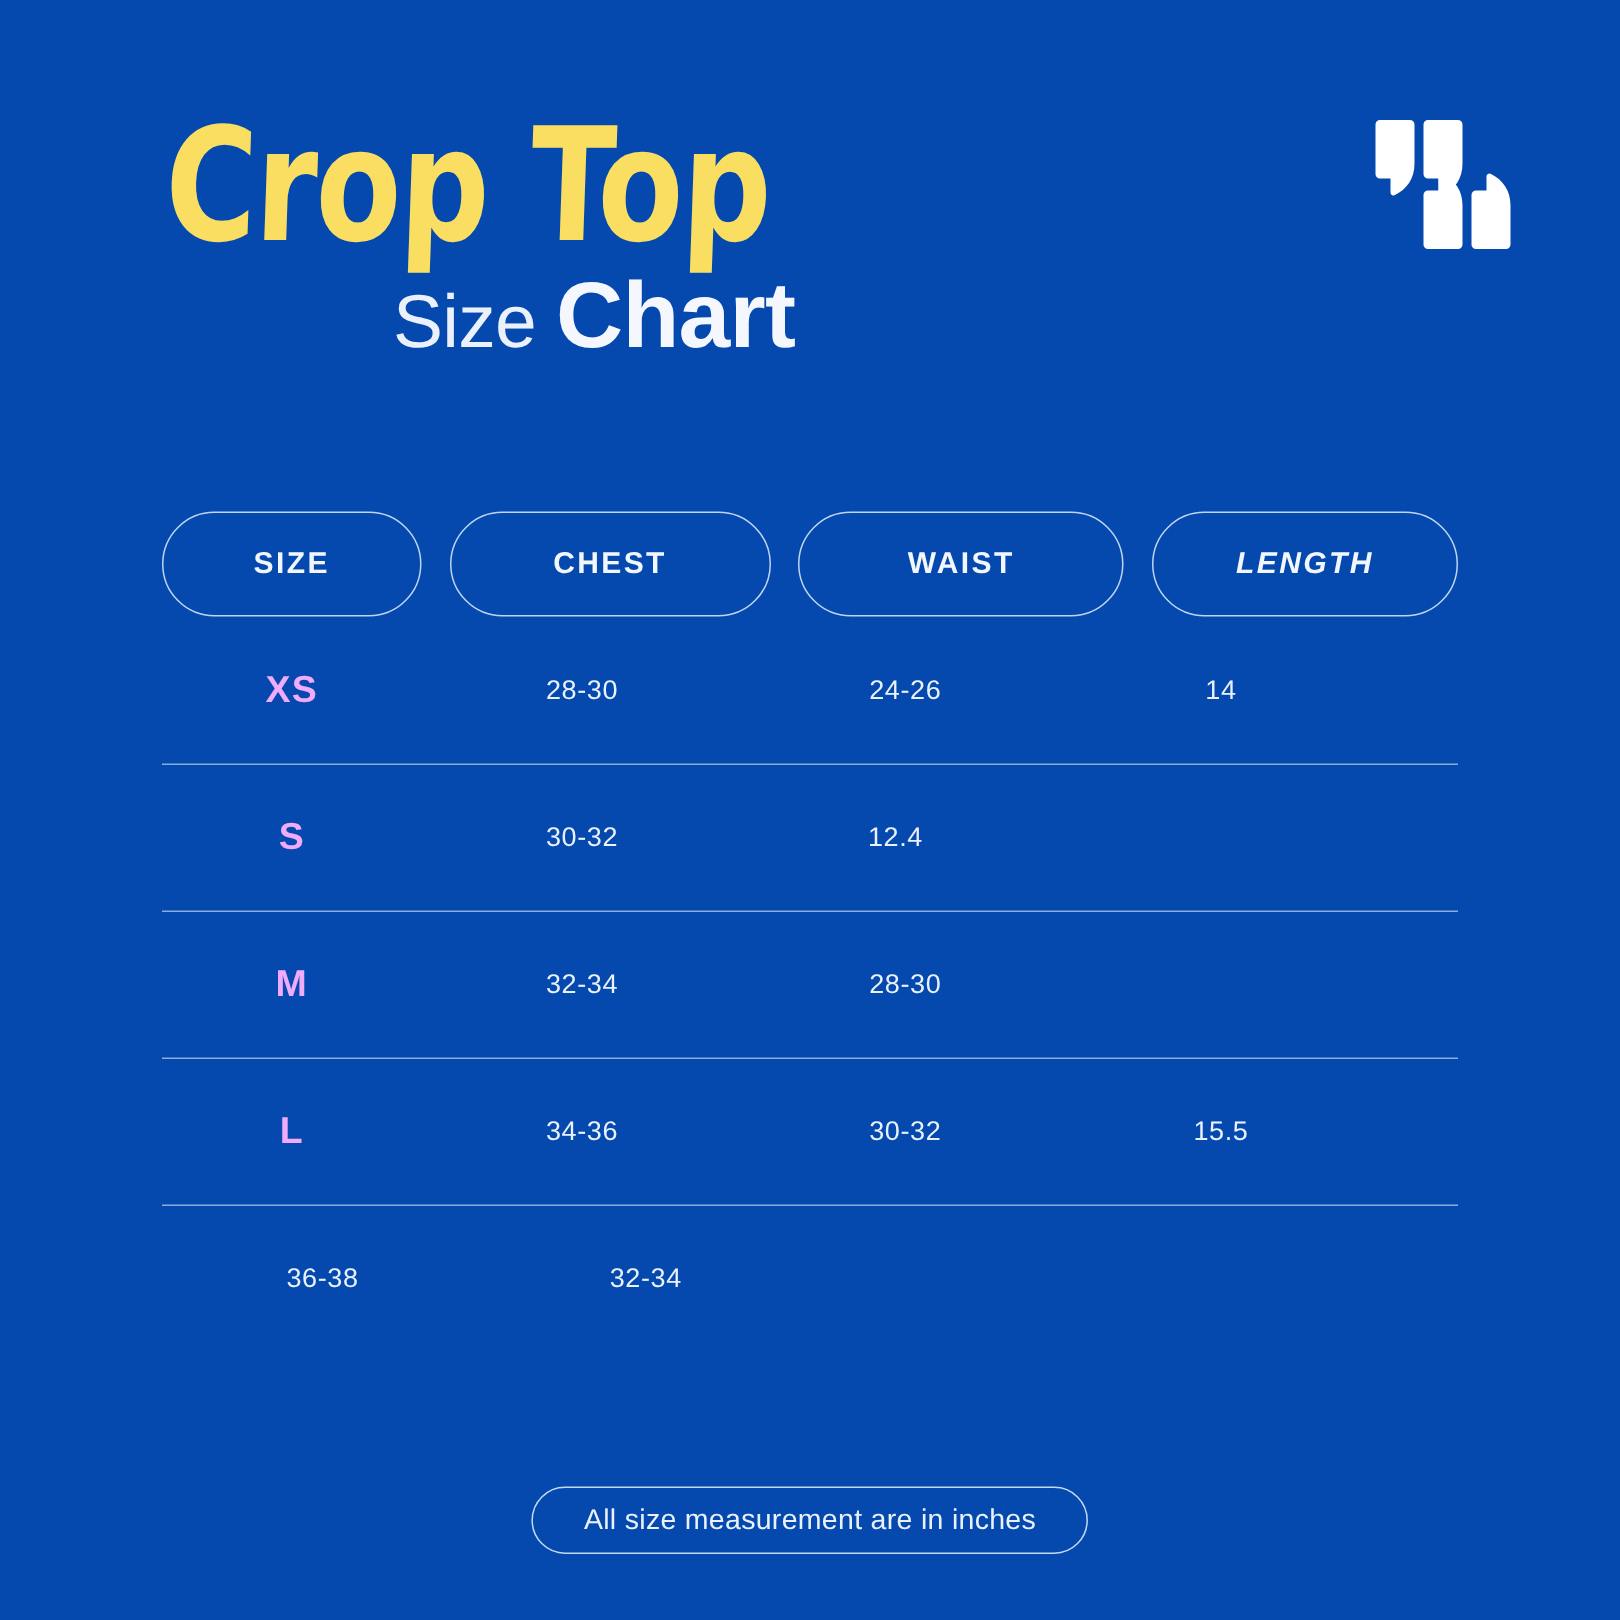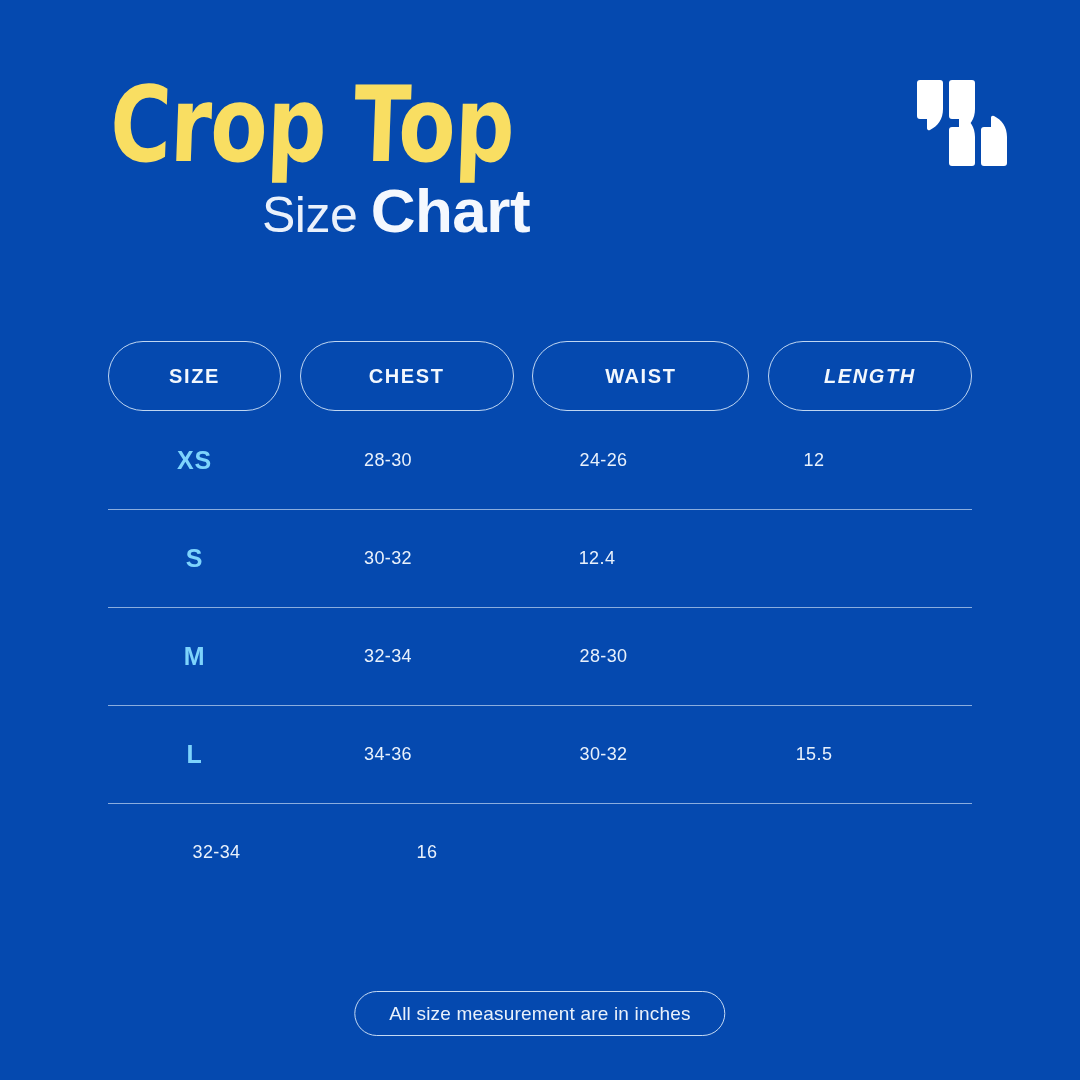--- a/index.html
+++ b/index.html
@@ -133,21 +133,21 @@
     text-align: center;
     color: #E9F1FB;
     font-size: 18px;
     font-weight: 400;
     letter-spacing: 0.4px;
   }
   .cell.size-cell {
     font-weight: 700;
     font-size: 25px;
     letter-spacing: 0.8px;
-    color: #7dd3fc;
+    color: #f0abfc;
     width: 173px;
   }
   .cell.v1 { width: 214px; }
   .cell.v2 { width: 217px; }
   .cell.v3 { width: 204px; }
 
   
   .footer-note {
     position: absolute;
     left: 50%;
@@ -199,21 +199,21 @@
       <div class="head-pill c2">WAIST</div>
       <div class="head-pill c3">LENGTH</div>
     </div>
 
     <div class="rows">
 
       <div class="data-row">
         <div class="cell size-cell">XS</div>
         <div class="cell v1">28-30</div>
         <div class="cell v2">24-26</div>
-        <div class="cell v3">12</div>
+        <div class="cell v3">14</div>
       </div>
 
       <div class="data-row">
         <div class="cell size-cell">S</div>
         <div class="cell v1">30-32</div>
         <div class="cell v3">12.4</div>
       </div>
 
       <div class="data-row">
         <div class="cell size-cell">M</div>
@@ -222,22 +222,22 @@
       </div>
 
       <div class="data-row">
         <div class="cell size-cell">L</div>
         <div class="cell v1">34-36</div>
         <div class="cell v2">30-32</div>
         <div class="cell v3">15.5</div>
       </div>
 
       <div class="data-row">
+        <div class="cell v1">36-38</div>
         <div class="cell v2">32-34</div>
-        <div class="cell v3">16</div>
       </div>
 
     </div>
   </div>
 
   <div class="footer-note">All size measurement are in inches</div>
 
 </div>
 
 </body></html>

